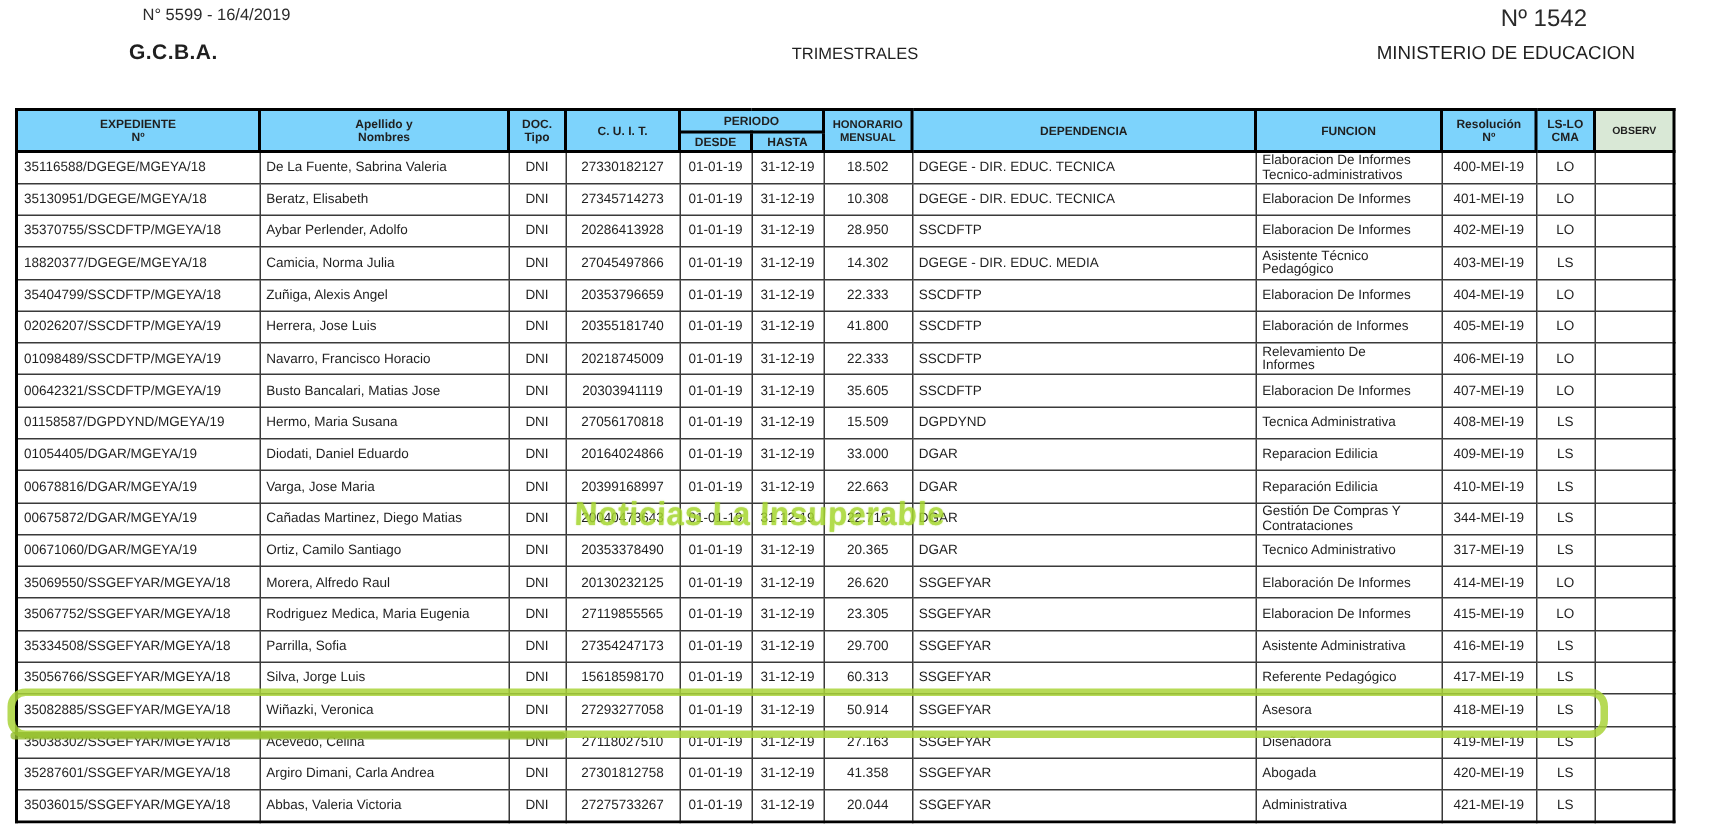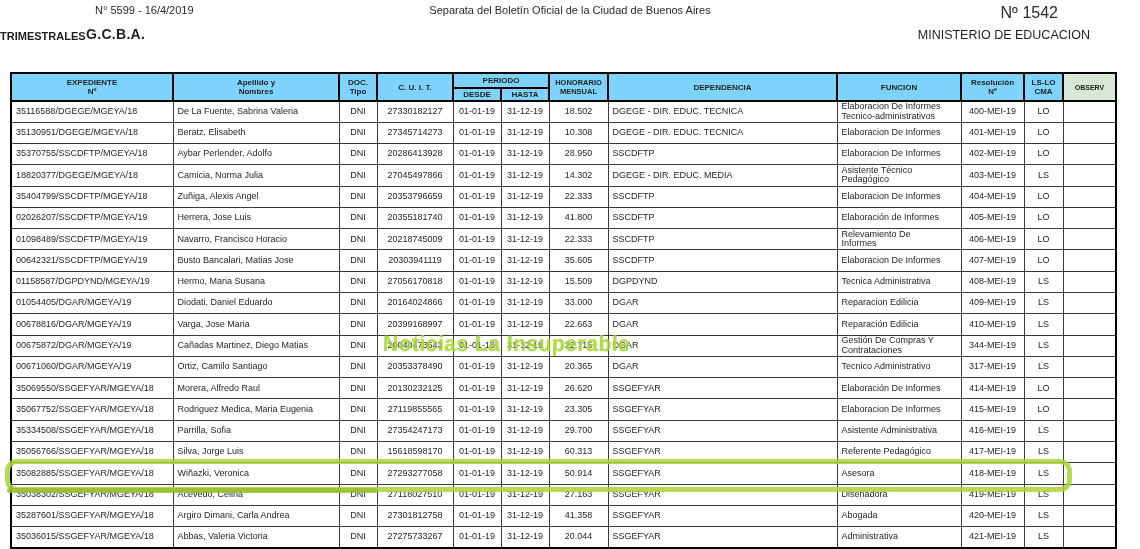--- a/index.html
+++ b/index.html
@@ -6,21 +6,21 @@
   html,body { width:1140px; height:549px; background:#ffffff; overflow:hidden;
     font-family:"Liberation Sans", sans-serif; color:#1f1f1f; }
   .page { position:relative; width:1140px; height:549px; background:#fff; }
 
   
   .hdr { position:absolute; white-space:nowrap; }
   .hdr-docnum   { left:95px;  top:4px;  font-size:11px; color:#2a2a2a; }
   .hdr-center   { left:0; right:0; top:4px; text-align:center; font-size:11px; color:#2a2a2a; }
   .hdr-rightnum { right:82px; top:4px;  font-size:16px; color:#2a2a2a; }
   .hdr-org      { left:66px;  top:26px; font-size:14px; font-weight:bold; letter-spacing:.3px;margin-left:20px; }
-  .hdr-section  { left:0; right:0; top:30px; font-size:11px; font-weight:bold; }
+  .hdr-section  { left:0; right:0; top:30px; text-align:center; font-size:11px; font-weight:normal; }
   .hdr-ministry { right:50px; top:28px; font-size:12.5px; font-weight:normal; }
 
   
   table.main { position:absolute; left:10px; top:72px; width:1105px; height:477px;
     table-layout:fixed; border-collapse:collapse; border:2px solid #000; }
   th { background:#7dd3fc; border:2px solid #000; font-size:8px; font-weight:bold;
        text-align:center; vertical-align:middle; white-space:pre-line; line-height:9px; padding:1px; }
   th.observ-th { background:#d9e8d6; font-size:7px; }
   th.small { font-size:7.5px; }
   td { border:1px solid #3a3a3a; font-size:9px; line-height:9.5px; vertical-align:middle;
@@ -39,21 +39,20 @@
   .watermark { position:absolute; left:383px; top:332px; font-size:21px; font-weight:bold;
     color:#a5d62f; opacity:.85; letter-spacing:.5px; transform:skewX(-2deg) scaleY(1.05);
     text-shadow:0 0 1px #a5d62f; white-space:nowrap; pointer-events:none; }
 </style>
 </head>
 <body>
 
 <div class="page">
 
   <div class="hdr hdr-docnum">N° 5599 - 16/4/2019</div>
-  <div class="hdr hdr-center">Separata del Boletín Oficial de la Ciudad de Buenos Aires</div>
   <div class="hdr hdr-rightnum">Nº 1542</div>
   <div class="hdr hdr-org">G.C.B.A.</div>
   <div class="hdr hdr-section">TRIMESTRALES</div>
   <div class="hdr hdr-ministry">MINISTERIO DE EDUCACION</div>
 
   <table class="main">
     <colgroup>
       <col style="width:162px">
         <col style="width:166px">
         <col style="width:38px">

